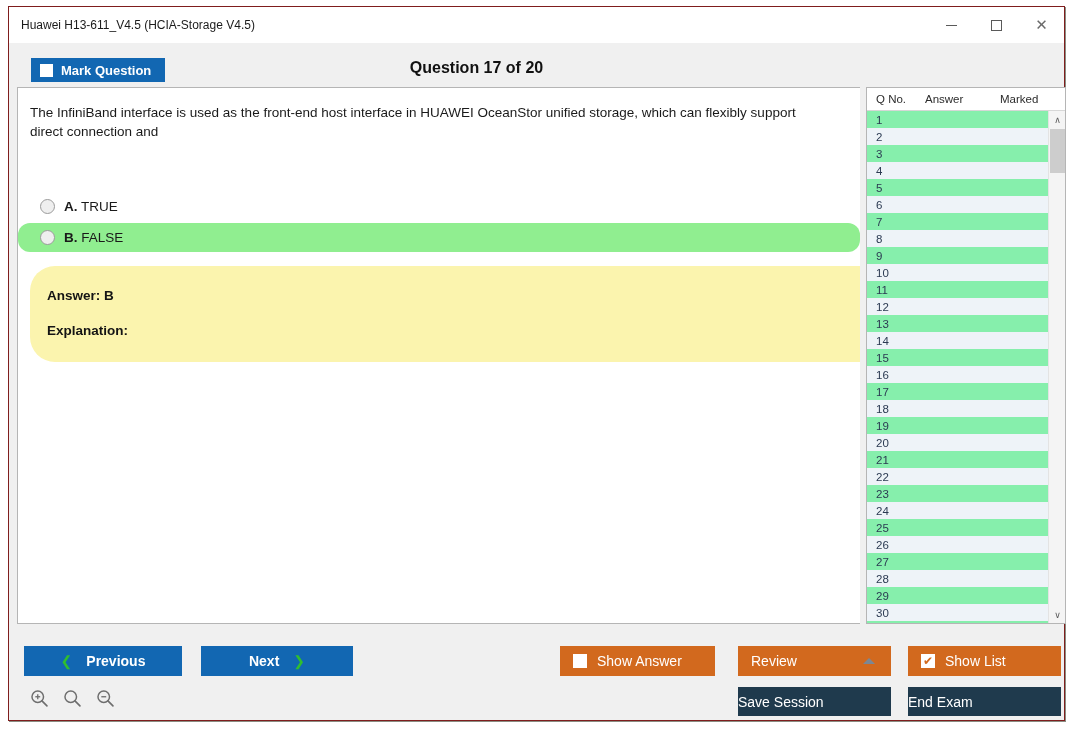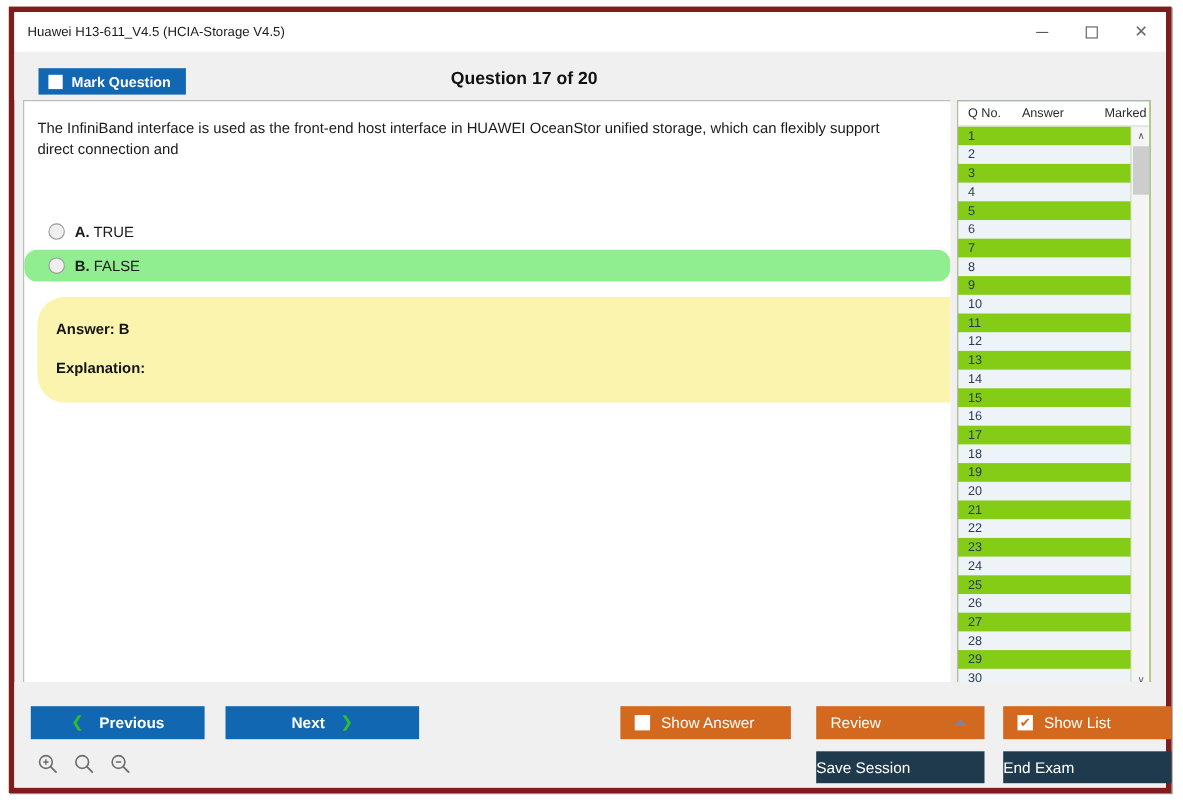--- a/index.html
+++ b/index.html
@@ -17,21 +17,21 @@
   }
 
   
   .window {
     position: absolute;
     left: 8px;
     top: 6px;
     width: 1057px;
     height: 715px;
     background: #f0f0f0;
-    border: 5px solid #7f1d1d;
+    border: 1px solid #7f1d1d;
     box-sizing: border-box;
     box-shadow: 1px 1px 0 #8a8d82;
   }
 
   
   .titlebar {
     position: absolute;
     left: 0; top: 0;
     width: 100%;
     height: 36px;
@@ -192,23 +192,23 @@
     font-weight: bold;
     color: #141414;
     margin-bottom: 20px;
   }
 
   
   .qlist {
     position: absolute;
     left: 857px;
     top: 80px;
-    width: 176px;
+    width: 200px;
     height: 537px;
-    background: #84cc16;
+    background: #86efac;
     border: 1px solid #b5b5b5;
     box-sizing: border-box;
     overflow: hidden;
   }
   .qlist-head {
     position: relative;
     height: 22px;
     border-bottom: 1px solid #d7d7d7;
     background: #ffffff;
     display: flex;
@@ -305,21 +305,21 @@
     justify-content: center;
   }
   .chev {
     color: #2fbe2f;
     font-size: 14px;
     font-weight: bold;
     font-family: "DejaVu Sans", sans-serif;
   }
   .btn-prev { left: 15px; top: 22px; width: 158px; }
   .btn-prev .chev { margin-right: 14px; }
-  .btn-next { left: 192px; top: 22px; width: 176px; }
+  .btn-next { left: 192px; top: 22px; width: 152px; }
   .btn-next .chev { margin-left: 14px; }
 
   .zoom-row {
     position: absolute;
     left: 20px;
     top: 64px;
     display: flex;
     gap: 12px;
     align-items: center;
   }

